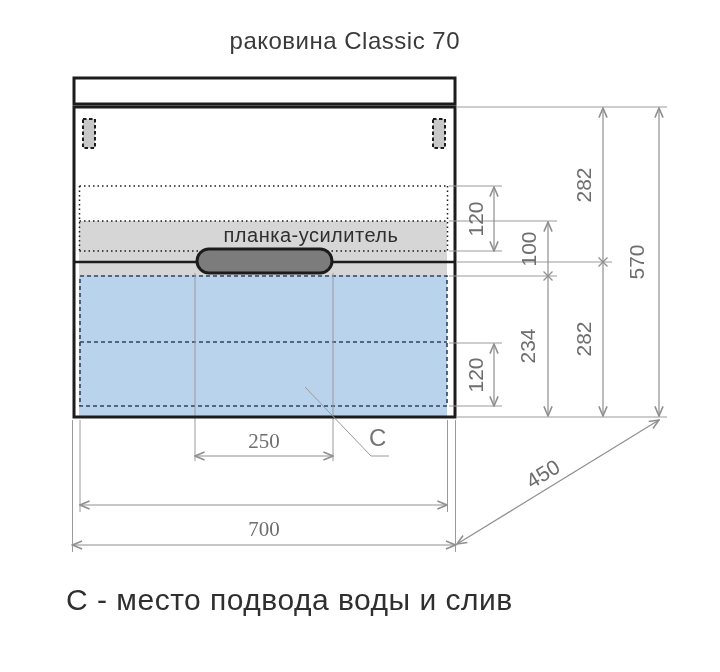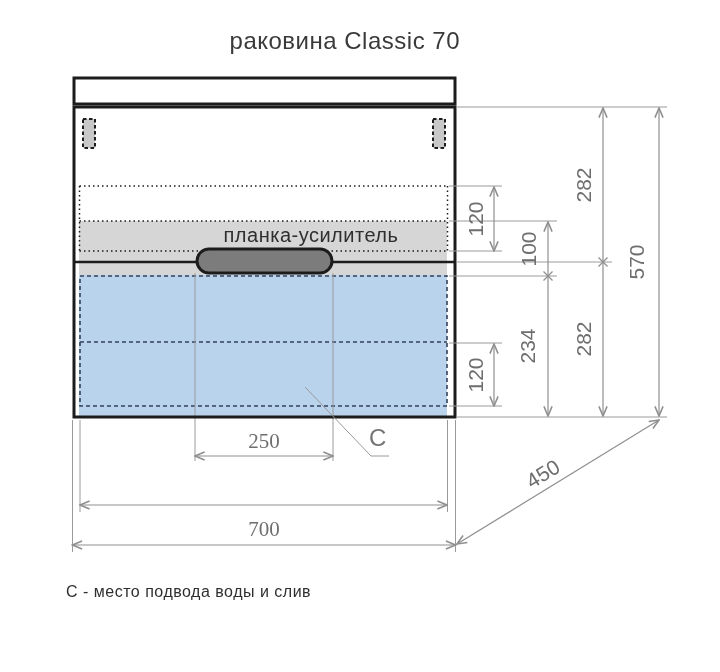--- a/index.html
+++ b/index.html
@@ -6,21 +6,21 @@
   #page {
     position:relative; width:720px; height:672px; background:#ffffff;
     font-family:"Liberation Sans", sans-serif; overflow:hidden;
   }
   #drawing { position:absolute; left:0; top:0; }
   .title {
     position:absolute; left:70px; top:27px; width:390px; text-align:right;
     font-size:24px; color:#3a3a3a; letter-spacing:0.5px;
   }
   .caption {
-    position:absolute; left:66px; top:583px; font-size:16px; color:#2f2f2f;
+    position:absolute; left:66px; top:583px; font-size:30px; color:#2f2f2f;
     letter-spacing:0.5px;
   }
   .bar-label {
     position:absolute; left:79px; top:224px; width:368px; text-align:center;
     font-size:20px; color:#2f2f2f; letter-spacing:0.5px;margin-left:48px;
   }
   .dim { color:#6e6e6e; font-size:21px; }
   .dim-h {
     position:absolute; width:120px; margin-left:-60px; text-align:center;font-family:Liberation Serif, serif;
   }

